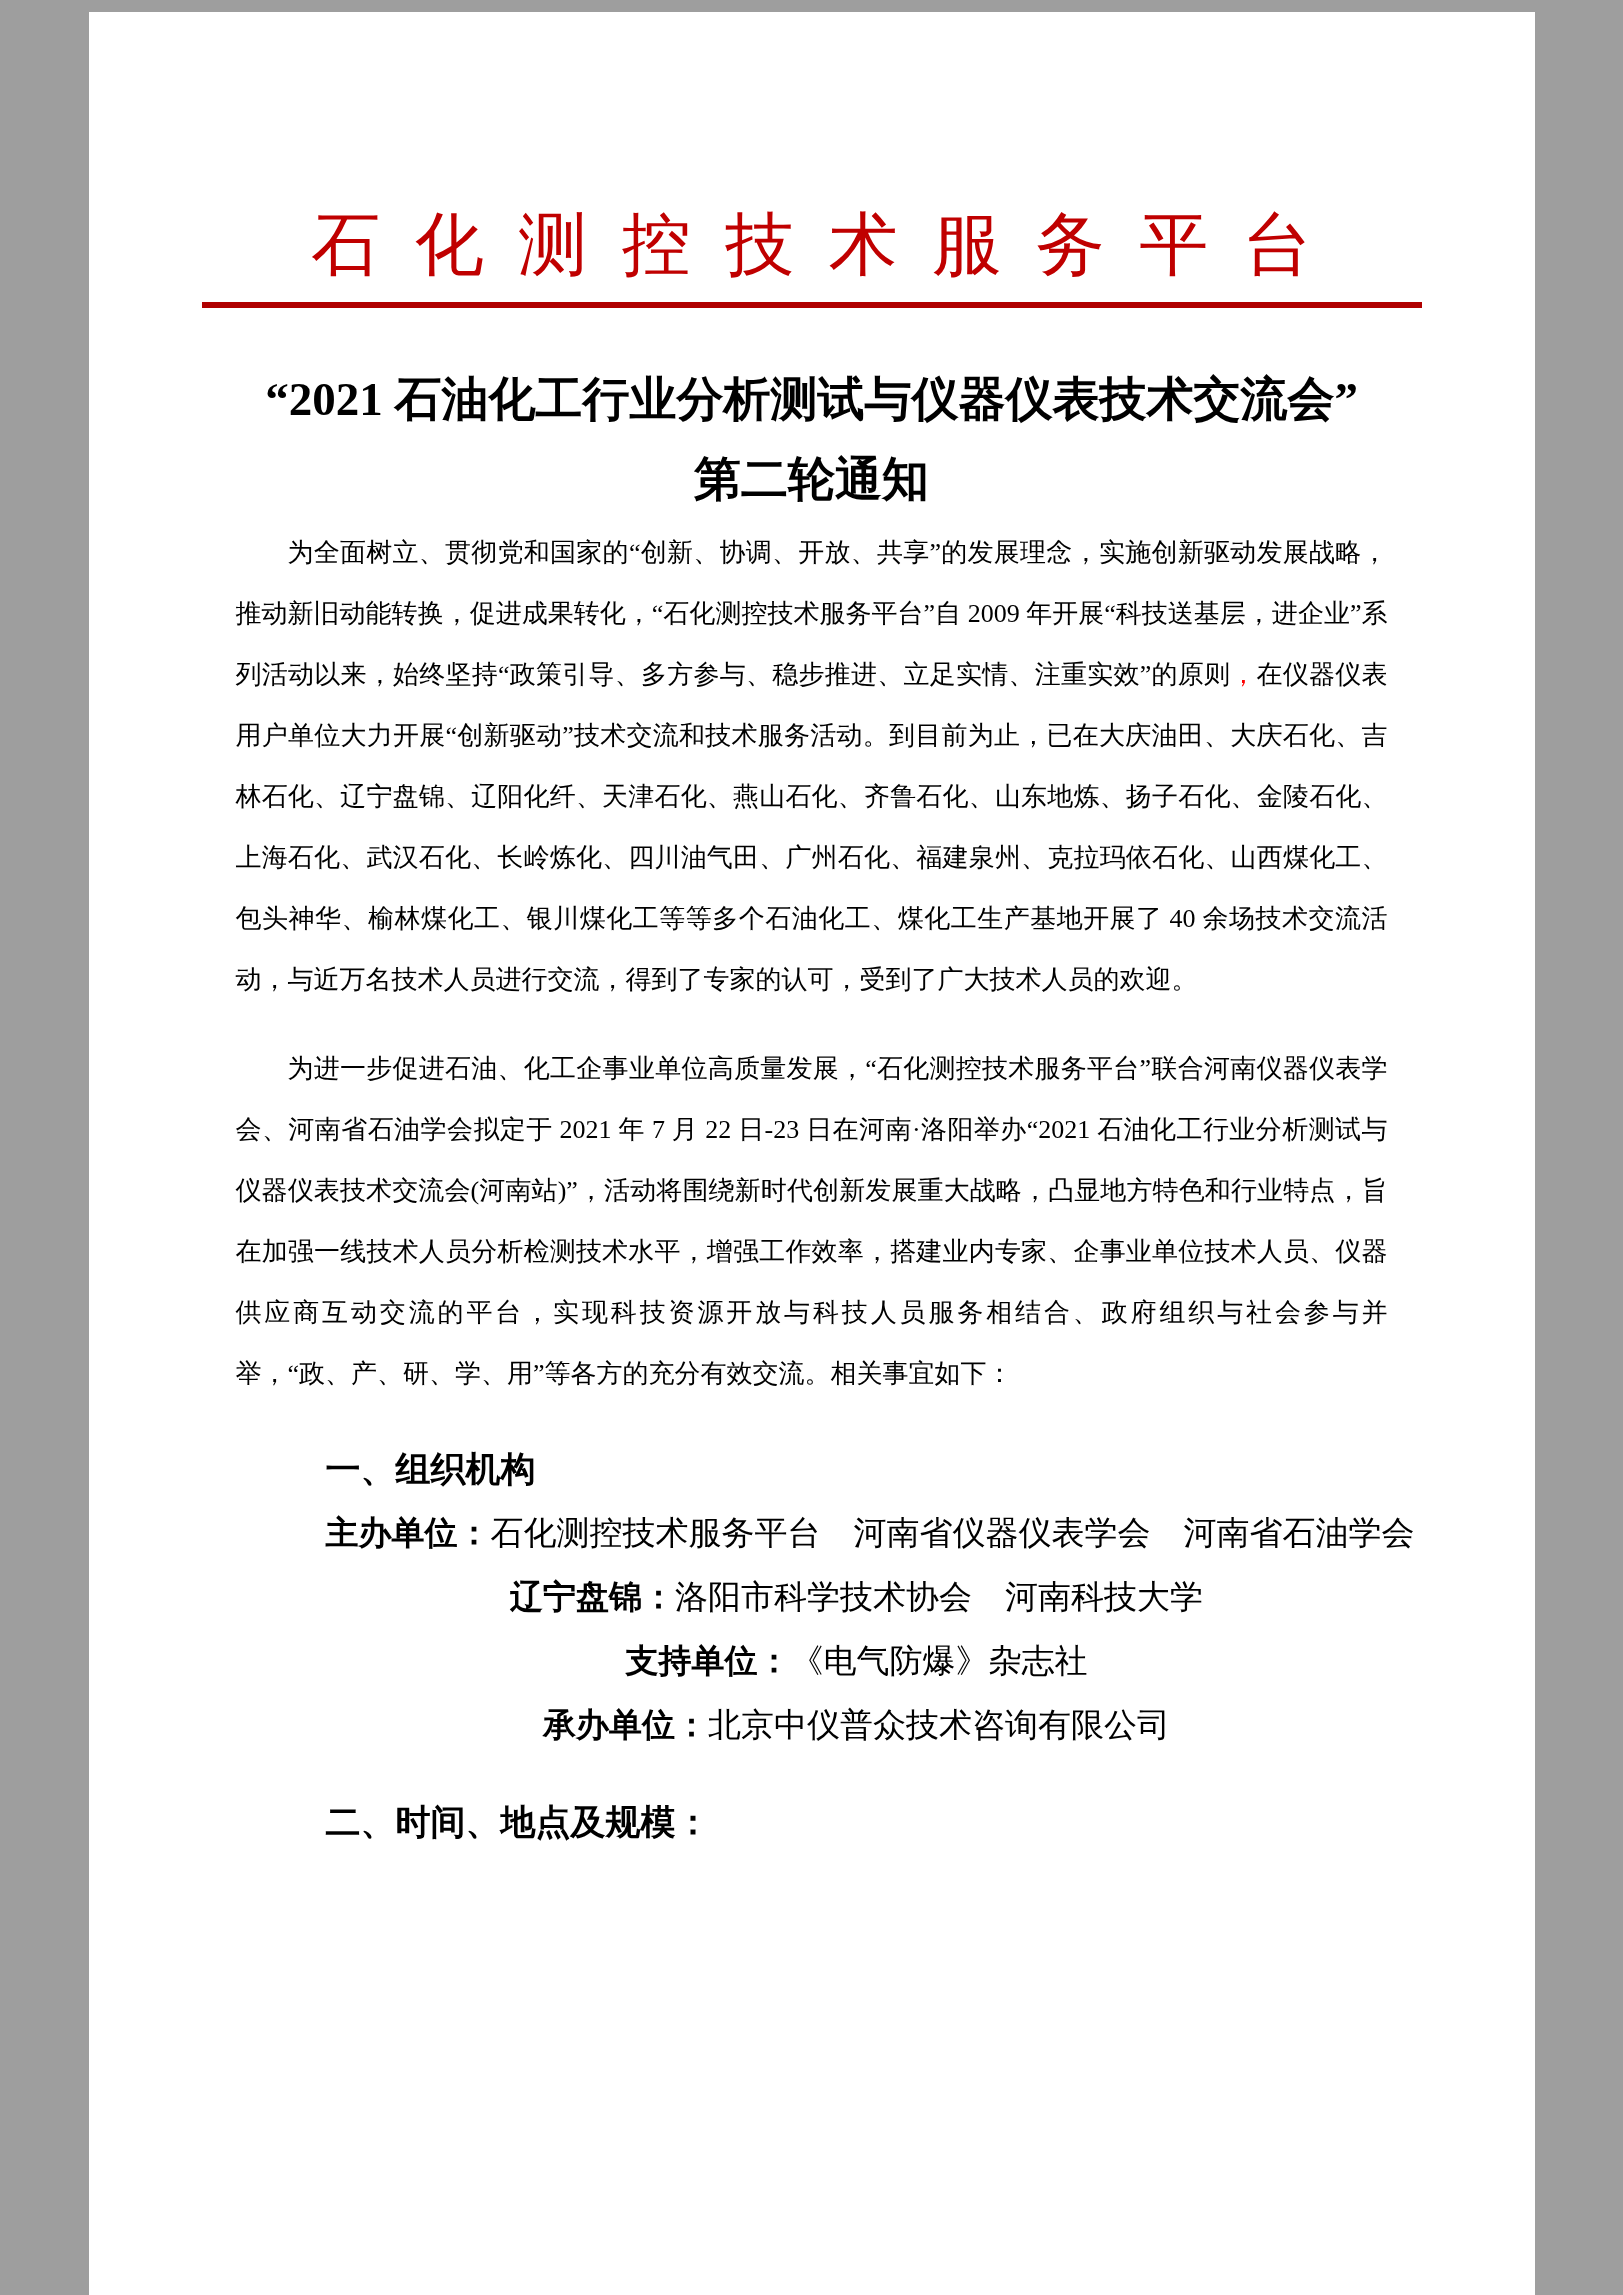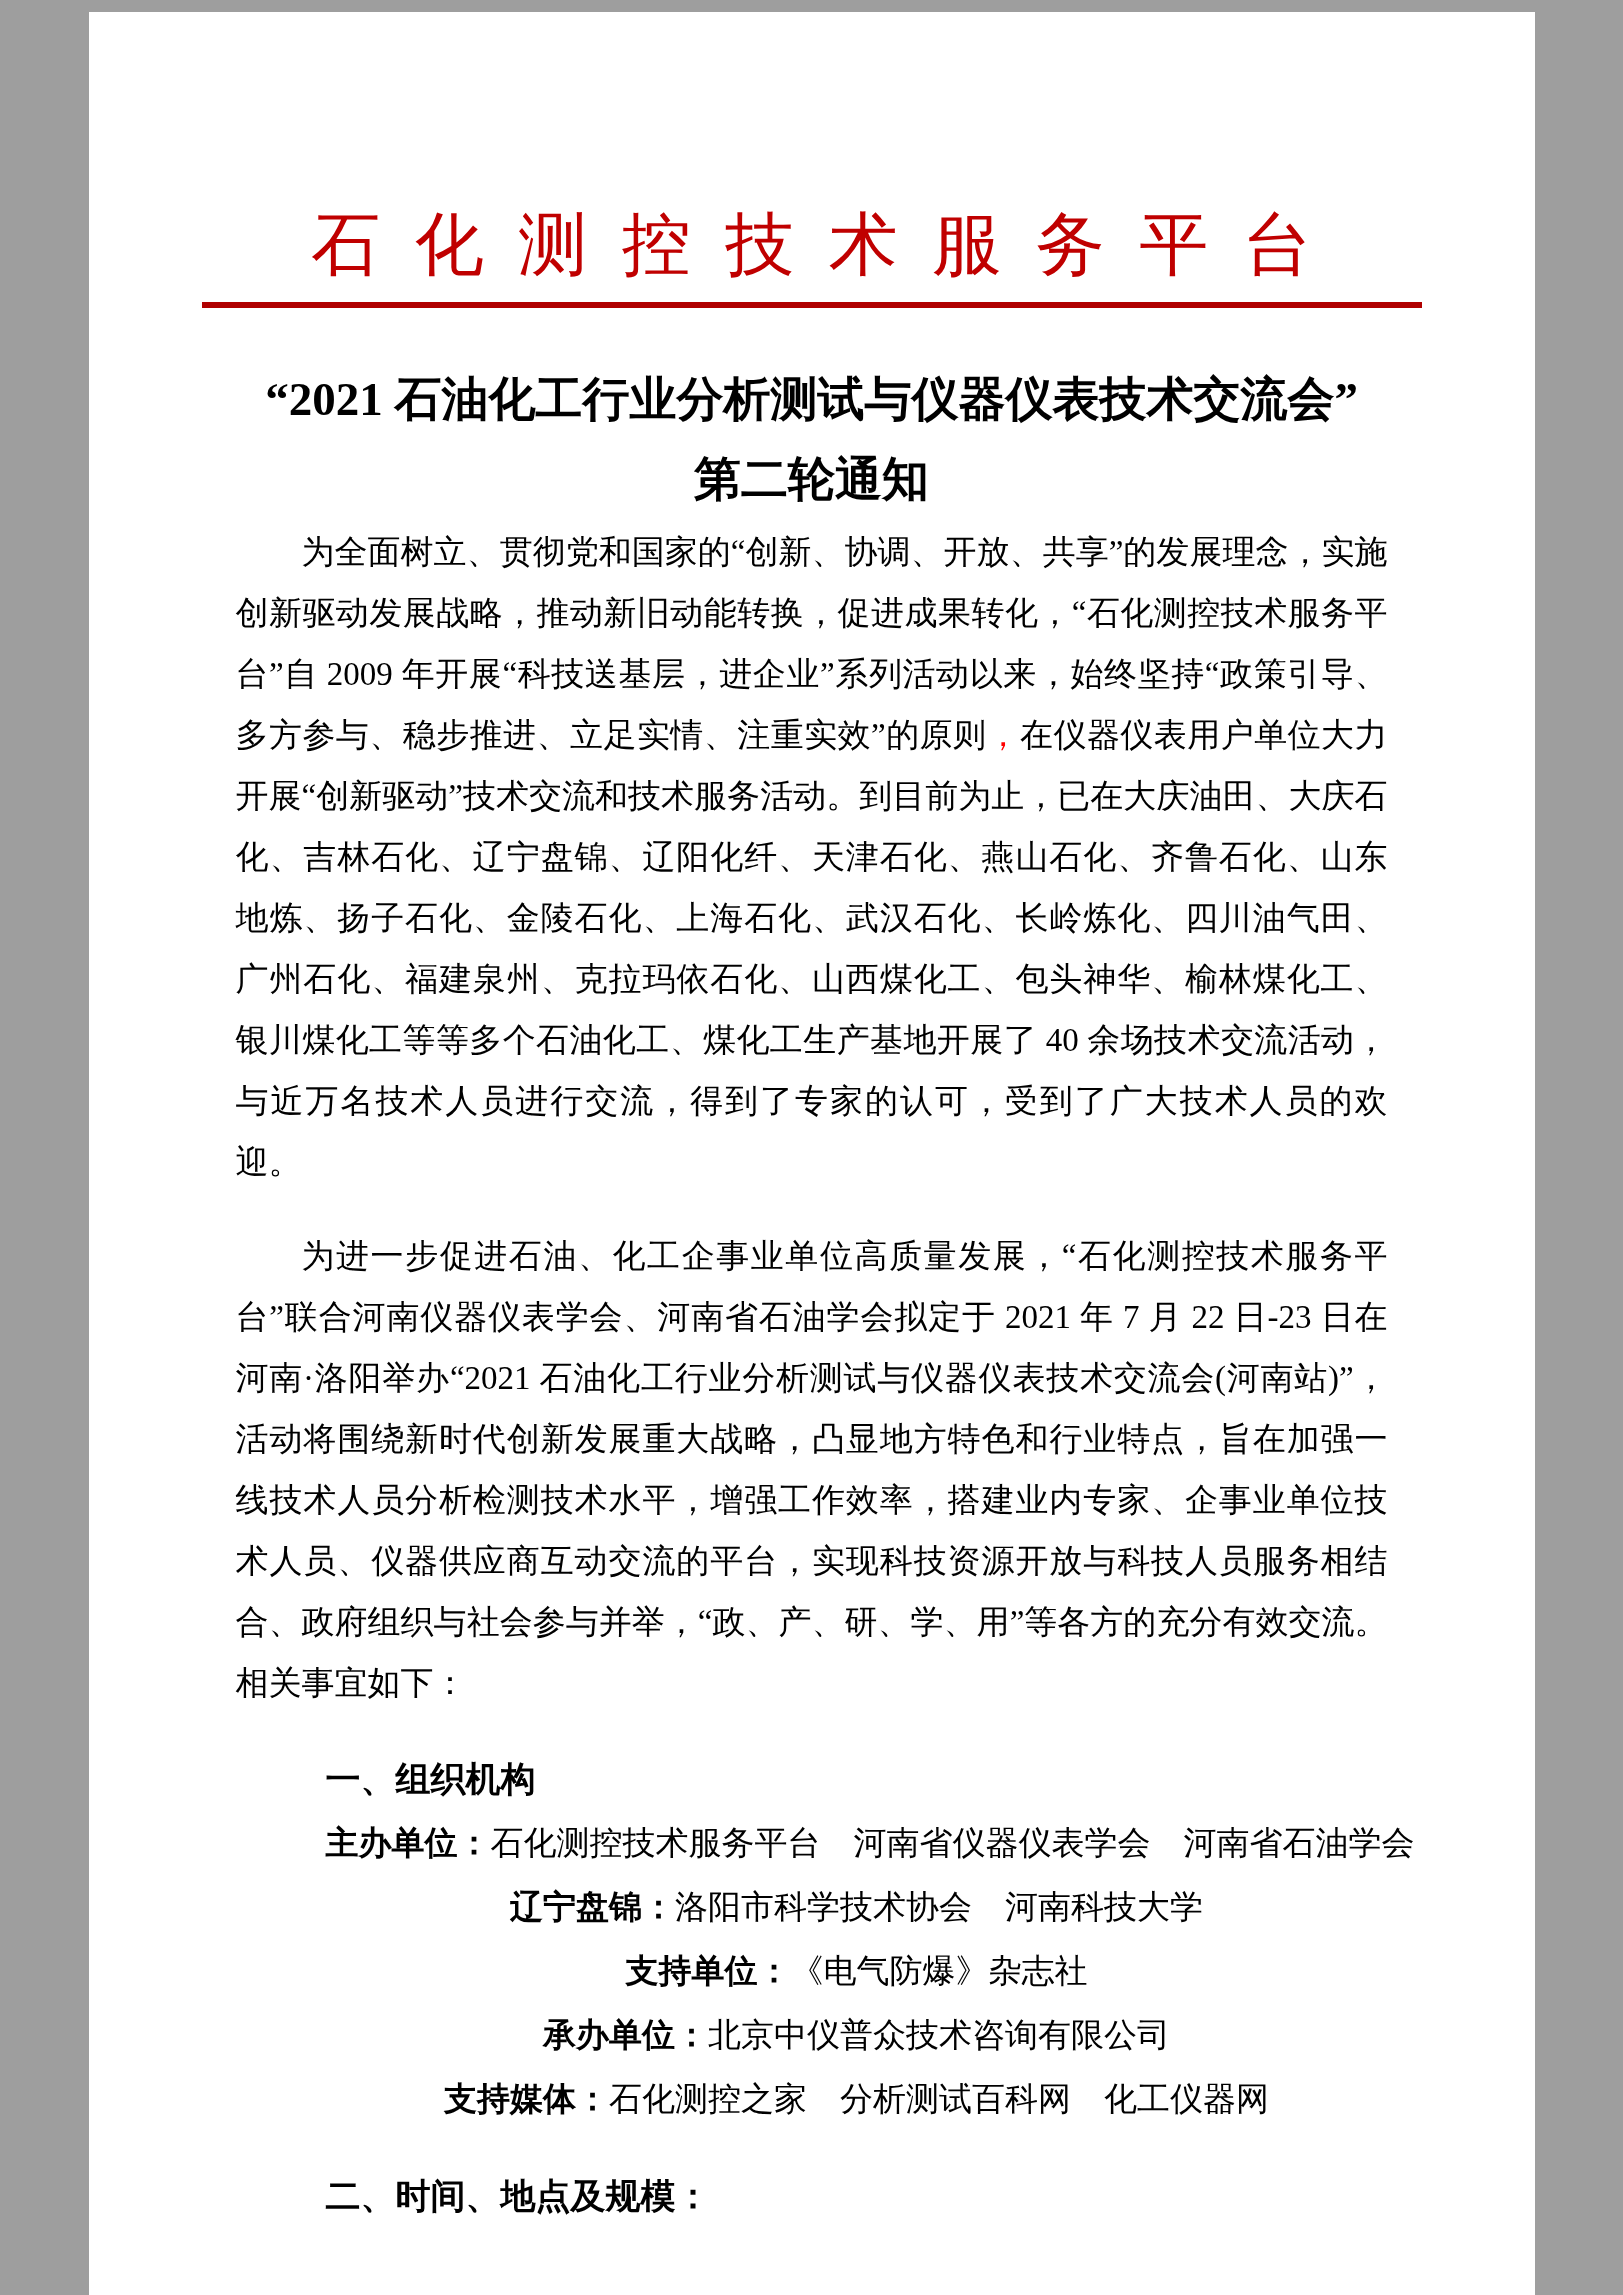--- a/index.html
+++ b/index.html
@@ -48,21 +48,21 @@
 
   .salutation {
     margin-top:45px;
     font-size:39px;
     font-weight:bold;
     font-family:"Liberation Sans","DejaVu Sans",sans-serif;
     line-height:1.25;
   }
 
   .para {
-    font-size:33px;
+    font-size:26px;
     line-height:61px;
     text-align:justify;
     text-indent:2em;
   }
   .para1 { margin-top:14.4px; }
   .para2 { margin-top:27.5px; }
   .red-comma { color:#ff0000; }
 
   .section { padding-left:90px; }
   .sec-heading {
@@ -118,23 +118,20 @@
       </div>
 
       <div class="org-row">
         <span class="org-label">支持单位：</span><span class="org-value">《电气防爆》杂志社</span>
       </div>
 
       <div class="org-row">
         <span class="org-label">承办单位：</span><span class="org-value">北京中仪普众技术咨询有限公司</span>
       </div>
 
-      <div class="org-row">
-        <span class="org-label">支持媒体：</span><span class="org-value">石化测控之家　分析测试百科网　化工仪器网</span>
-      </div>
 
       <div class="sec-heading">二、时间、地点及规模：</div>
 
     </div>
 
   </div>
 </div>
 
 
 </body></html>

